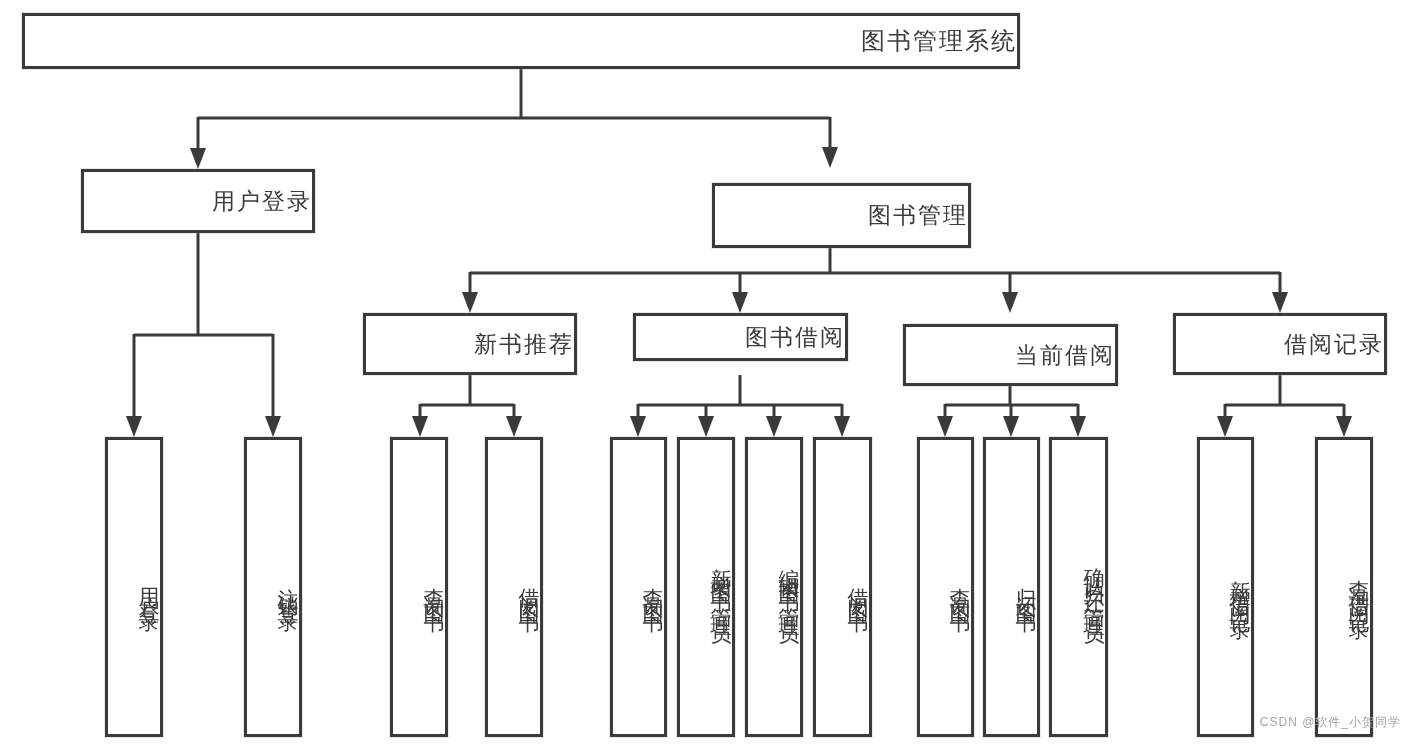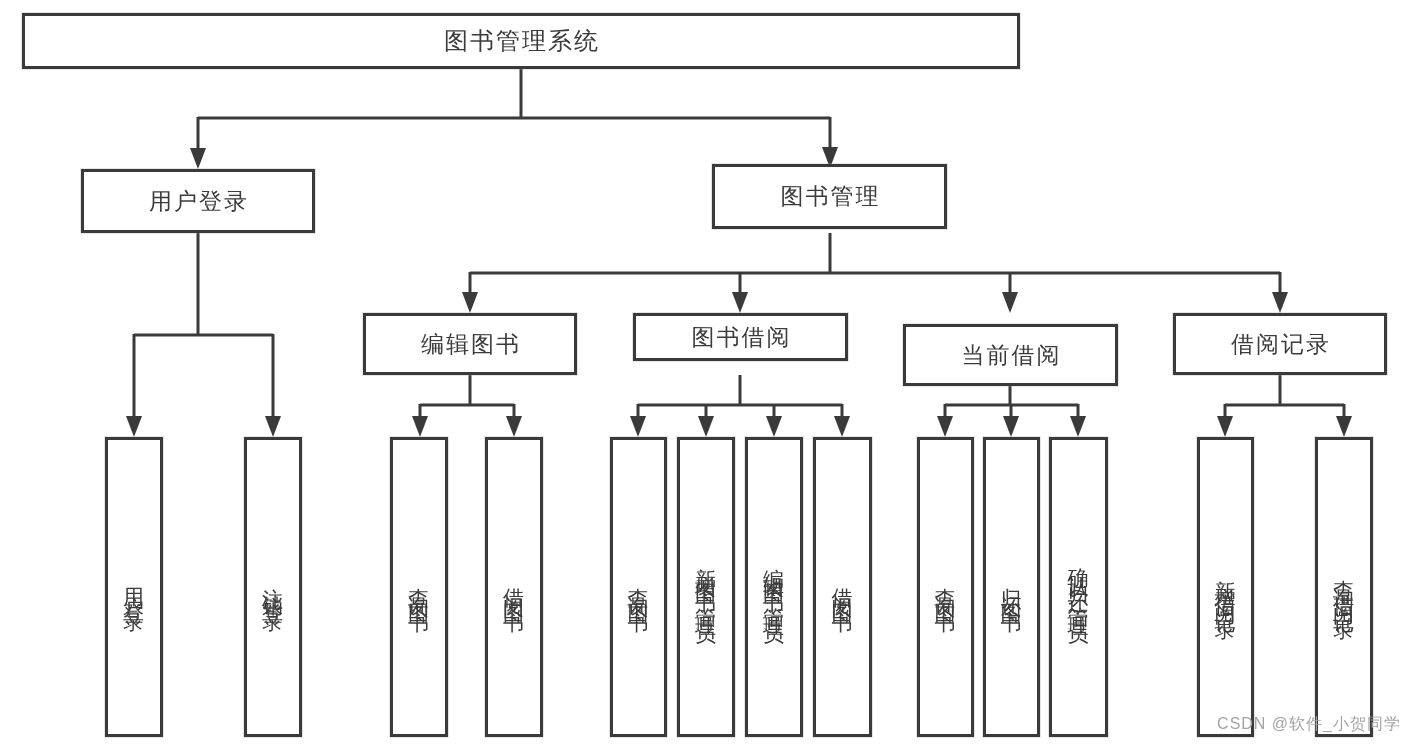--- a/index.html
+++ b/index.html
@@ -20,21 +20,21 @@
     left: 0; top: 0;
     z-index: 1;
   }
   .node {
     position: absolute;
     box-sizing: border-box;
     background: #ffffff;
     border: 3px solid #3a3a3a;
     display: flex;
     align-items: center;
-    justify-content: center;
+    justify-content: flex-end;
     color: #3b3b3b;
     z-index: 2;
     box-shadow: 0 0 0 1px rgba(160,160,160,0.25);
   }
   .hbox {
     font-size: 23px;
     letter-spacing: 2px;
     text-indent: 2px;
   }
   .root-box {
@@ -46,21 +46,21 @@
   .vtext {
     writing-mode: vertical-rl;
     letter-spacing: 8px;
     line-height: 1;
   }
   .watermark {
     position: absolute;
     right: 4px;
     top: 714px;
     z-index: 3;
-    font-size: 16px;
+    font-size: 12px;
     color: #a3a3a3;
     letter-spacing: 1px;
     white-space: nowrap;
   }
 </style>
 </head>
 <body>
 
 <div class="stage">
 
@@ -130,26 +130,26 @@
     </g>
   </svg>
 
   <div class="node hbox root-box" style="left:22px; top:13px; width:998px; height:56px;">
     <span>图书管理系统</span>
   </div>
 
   <div class="node hbox" style="left:81px; top:169px; width:234px; height:64px;">
     <span>用户登录</span>
   </div>
-  <div class="node hbox" style="left:712px; top:164px; width:235px; height:65px;">
+  <div class="node hbox" style="left:712px; top:183px; width:259px; height:65px;">
     <span>图书管理</span>
   </div>
 
   <div class="node hbox" style="left:363px; top:313px; width:214px; height:62px;">
-    <span>编辑图书</span>
+    <span>新书推荐</span>
   </div>
   <div class="node hbox" style="left:633px; top:313px; width:215px; height:48px;">
     <span>图书借阅</span>
   </div>
   <div class="node hbox" style="left:903px; top:324px; width:215px; height:62px;">
     <span>当前借阅</span>
   </div>
   <div class="node hbox" style="left:1173px; top:313px; width:214px; height:62px;">
     <span>借阅记录</span>
   </div>

